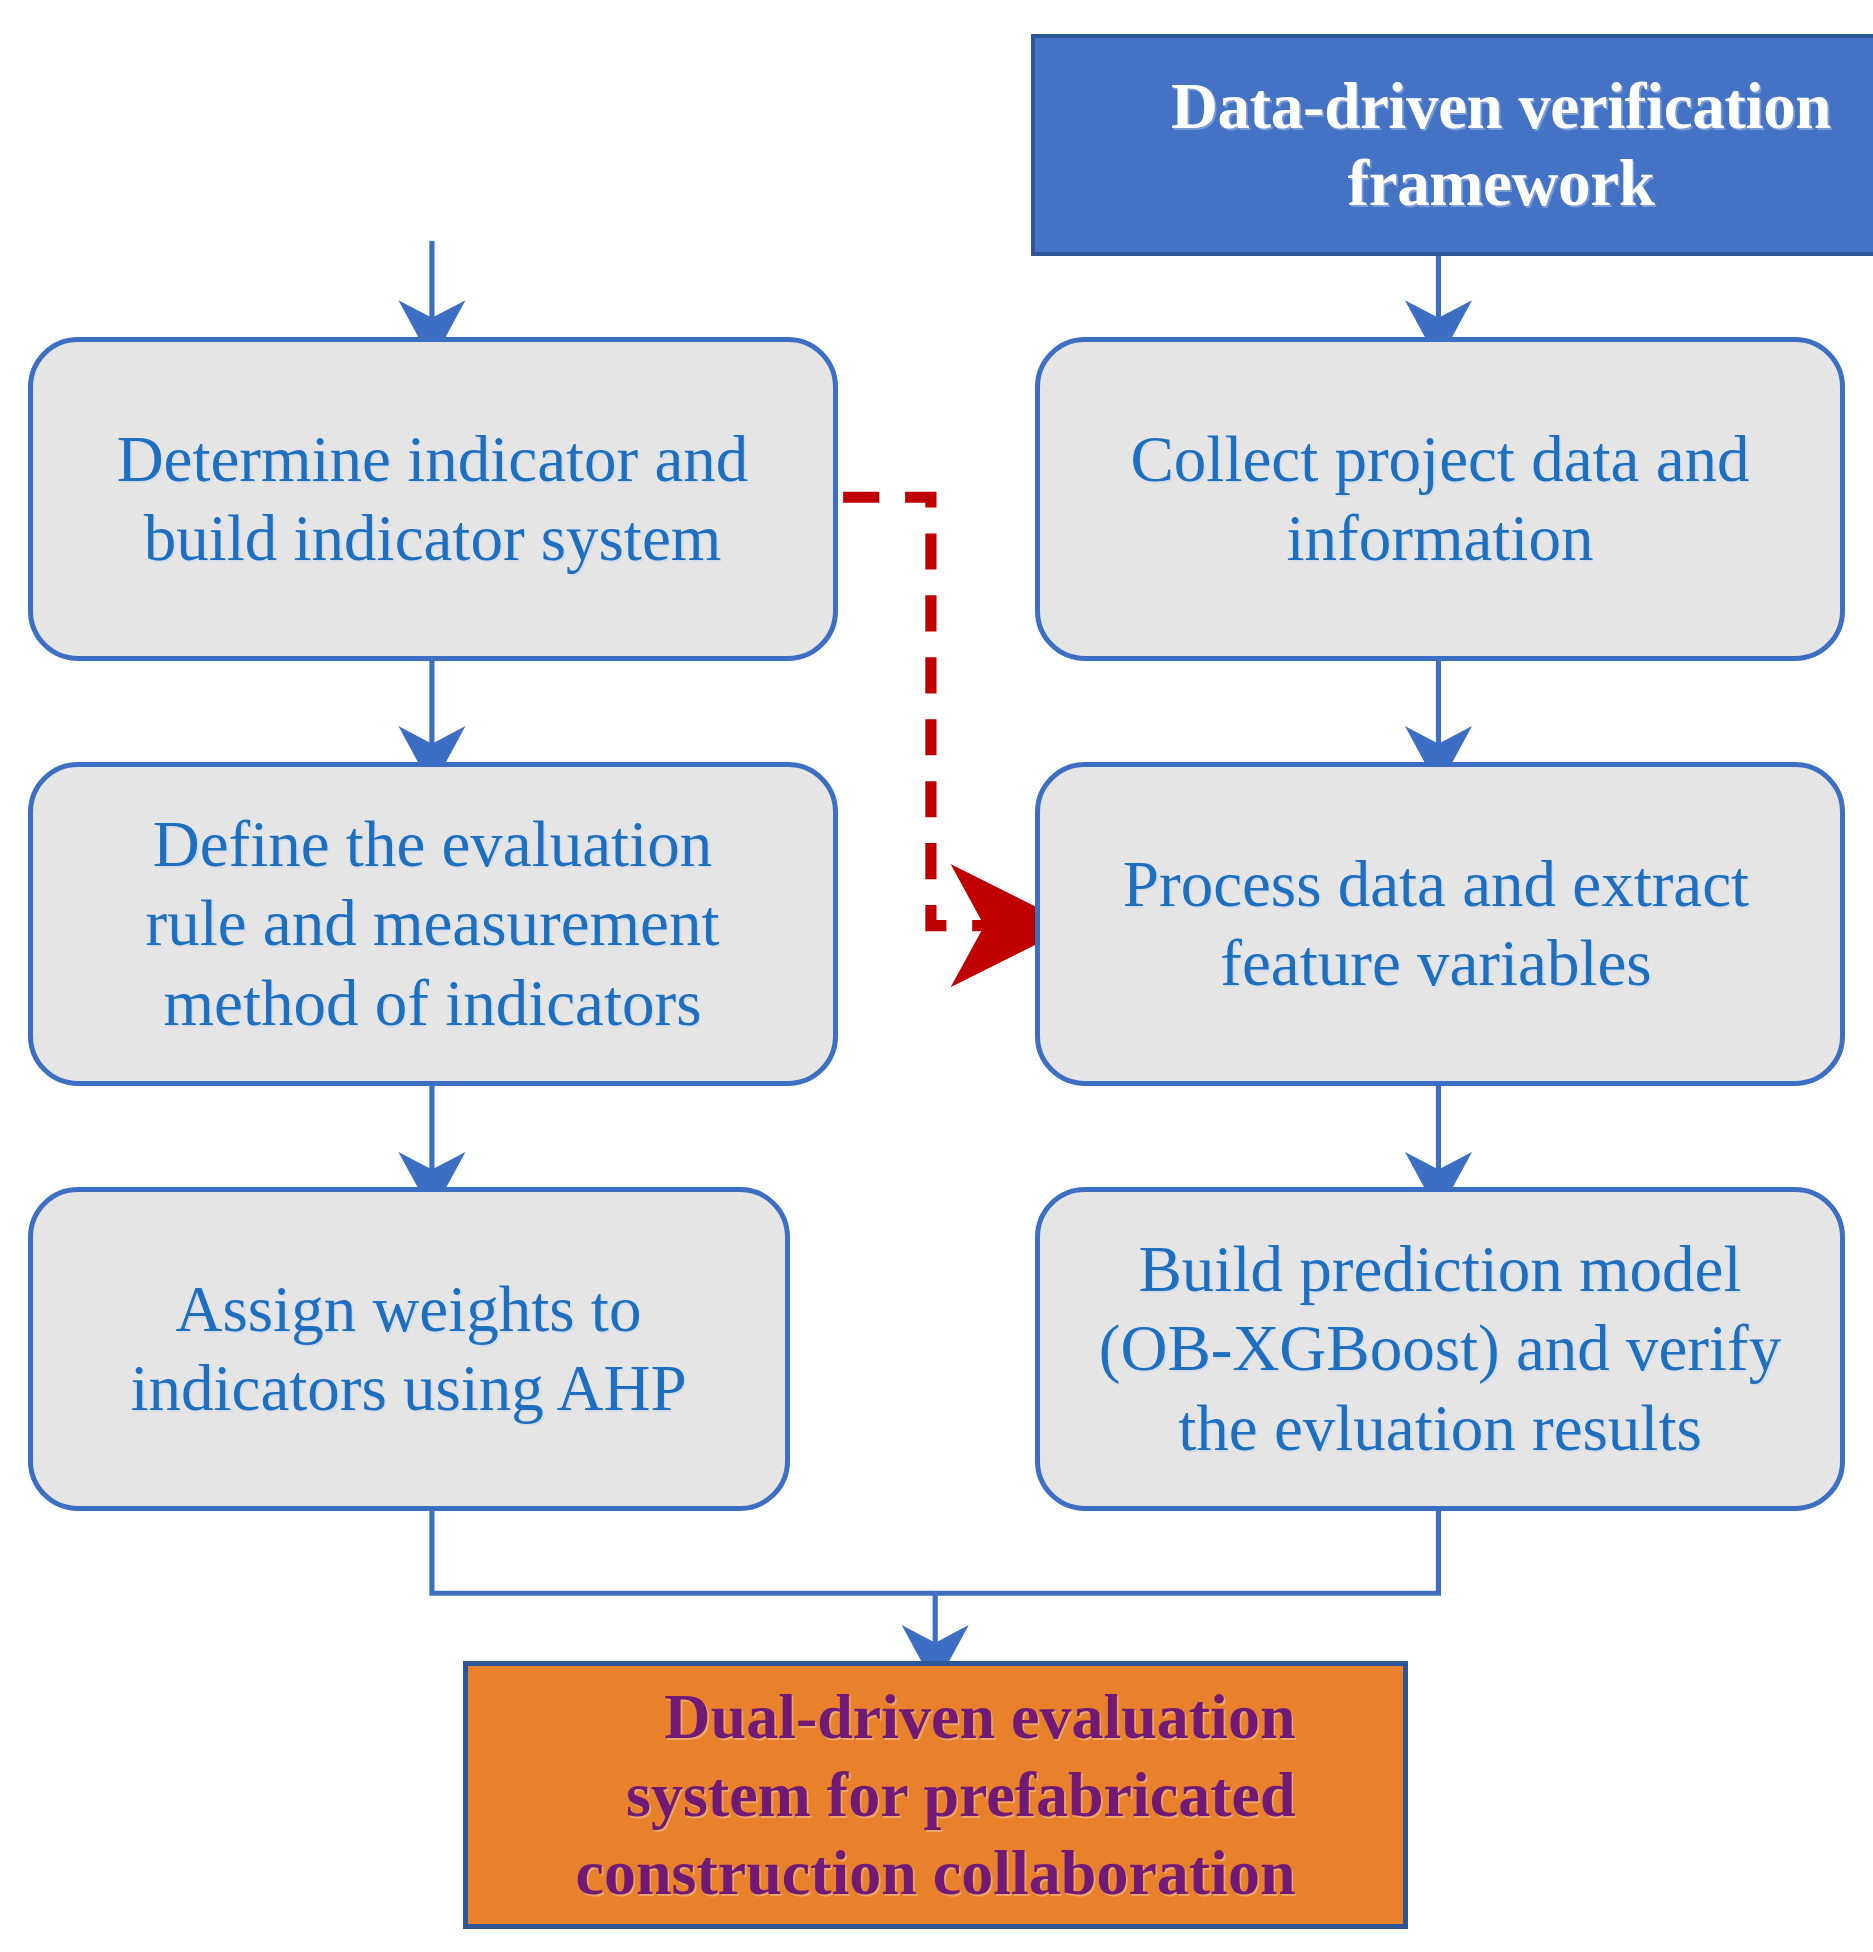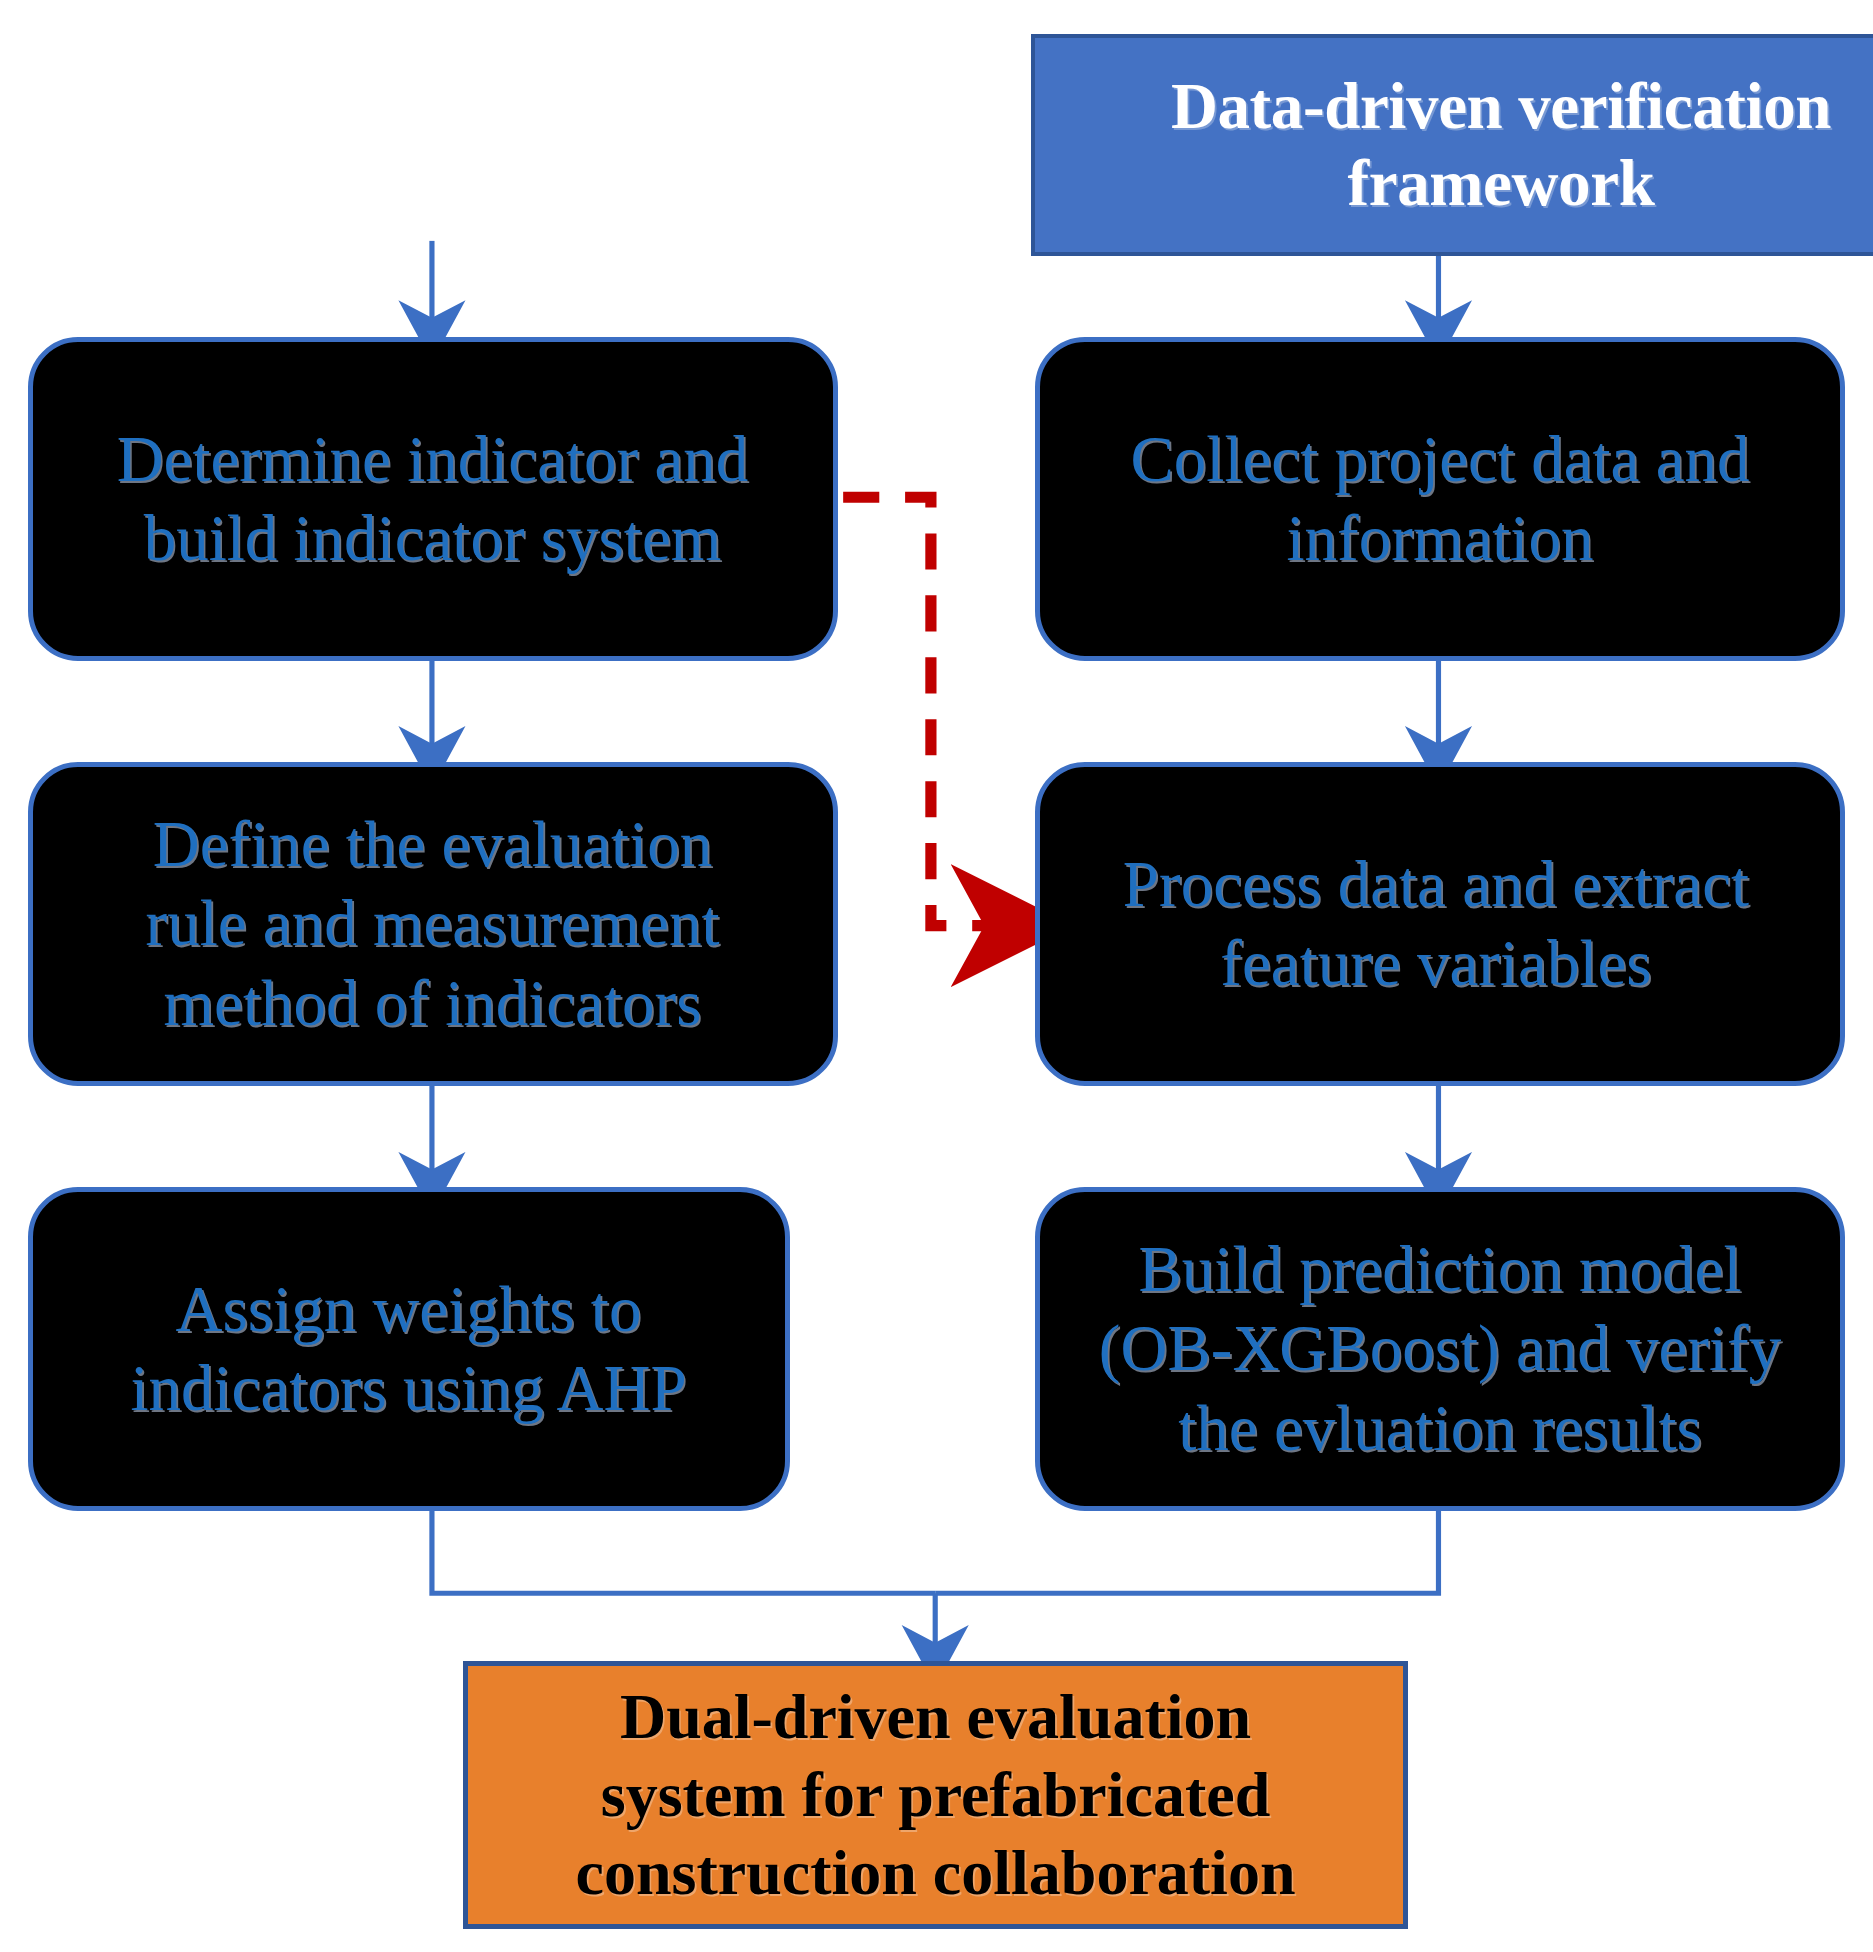--- a/index.html
+++ b/index.html
@@ -33,21 +33,21 @@
     font-size: 65px;
     line-height: 1.18;
     letter-spacing: -0.4px;
     padding: 0 24px;
     text-shadow: 1.7px 1.7px 0 rgba(255,255,255,0.28);
   }
 
   
   .process-box {
     position: absolute;
-    background: #000000;
+    background: #e5e5e5;
     border: 5.2px solid #3C6FC4;
     border-radius: 50px;
     box-sizing: border-box;
     display: flex;
     align-items: center;
     justify-content: center;
     text-align: center;
     color: #1F6FC0;
     font-size: 65px;
     line-height: 1.22;
@@ -57,22 +57,22 @@
 
   
   .result-box {
     position: absolute;
     background: #E8802C;
     border: 5.2px solid #2E5597;
     box-sizing: border-box;
     display: flex;
     align-items: center;
     justify-content: center;
-    text-align: center;
-    color: #000000;
+    text-align: right;
+    color: #701a75;
     font-weight: bold;
     font-size: 64px;
     line-height: 1.22;
     padding: 0 22.4px;
     text-shadow: 1.7px 1.7px 0 rgba(255,255,255,0.30);
   }
 
   
   #connectors {
     position: absolute;

